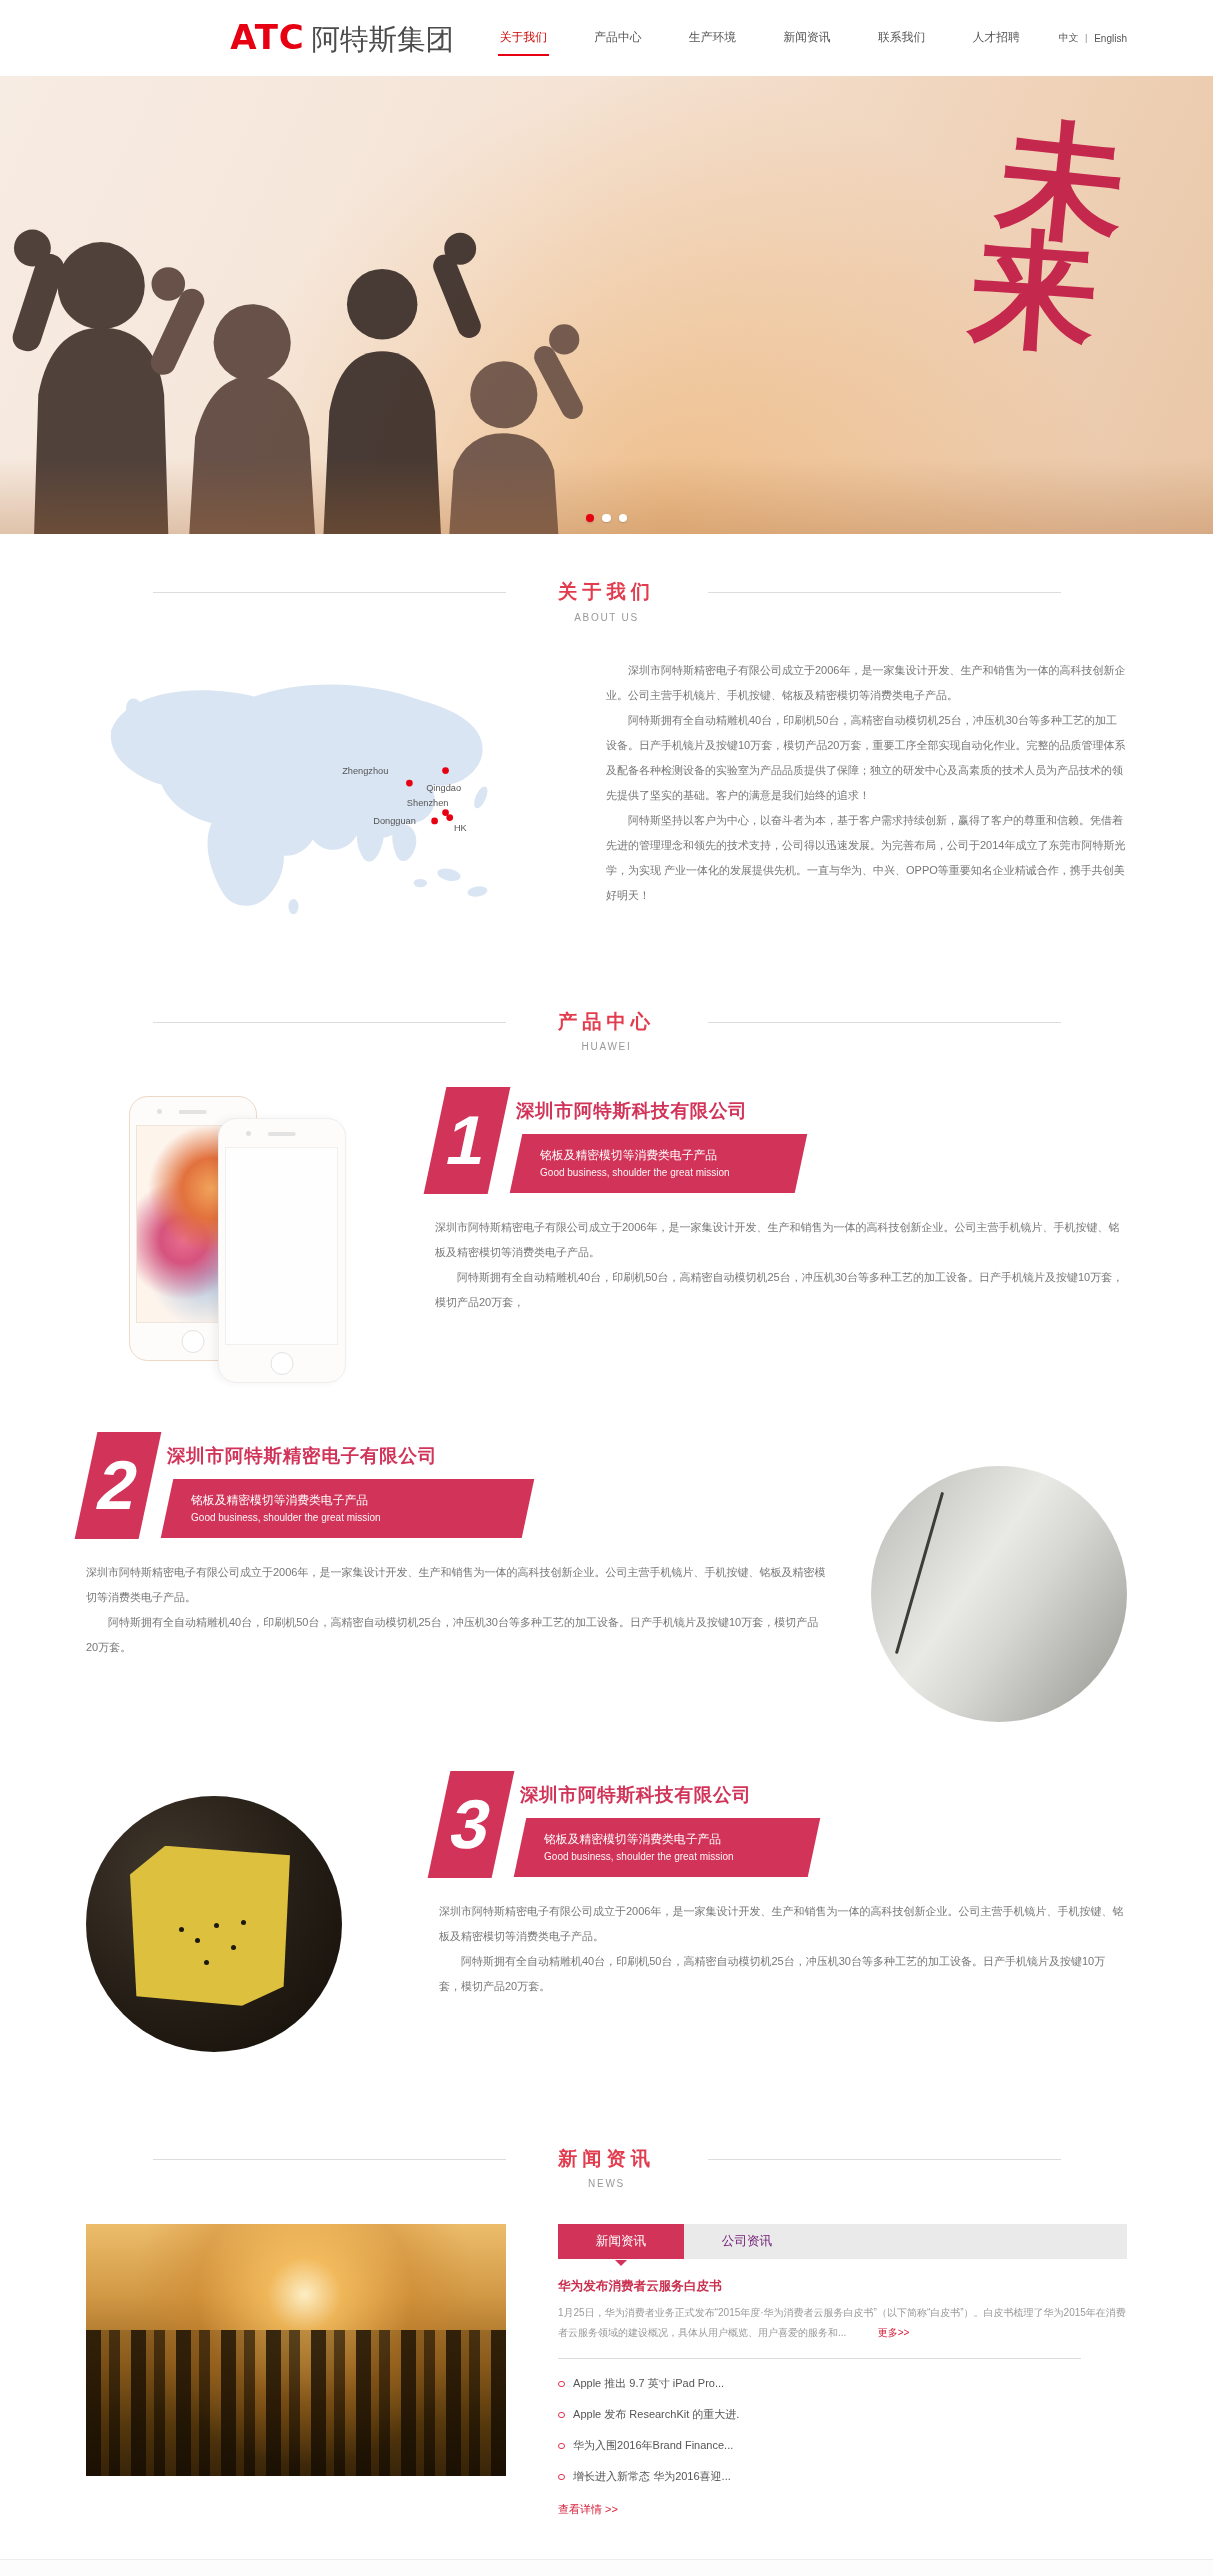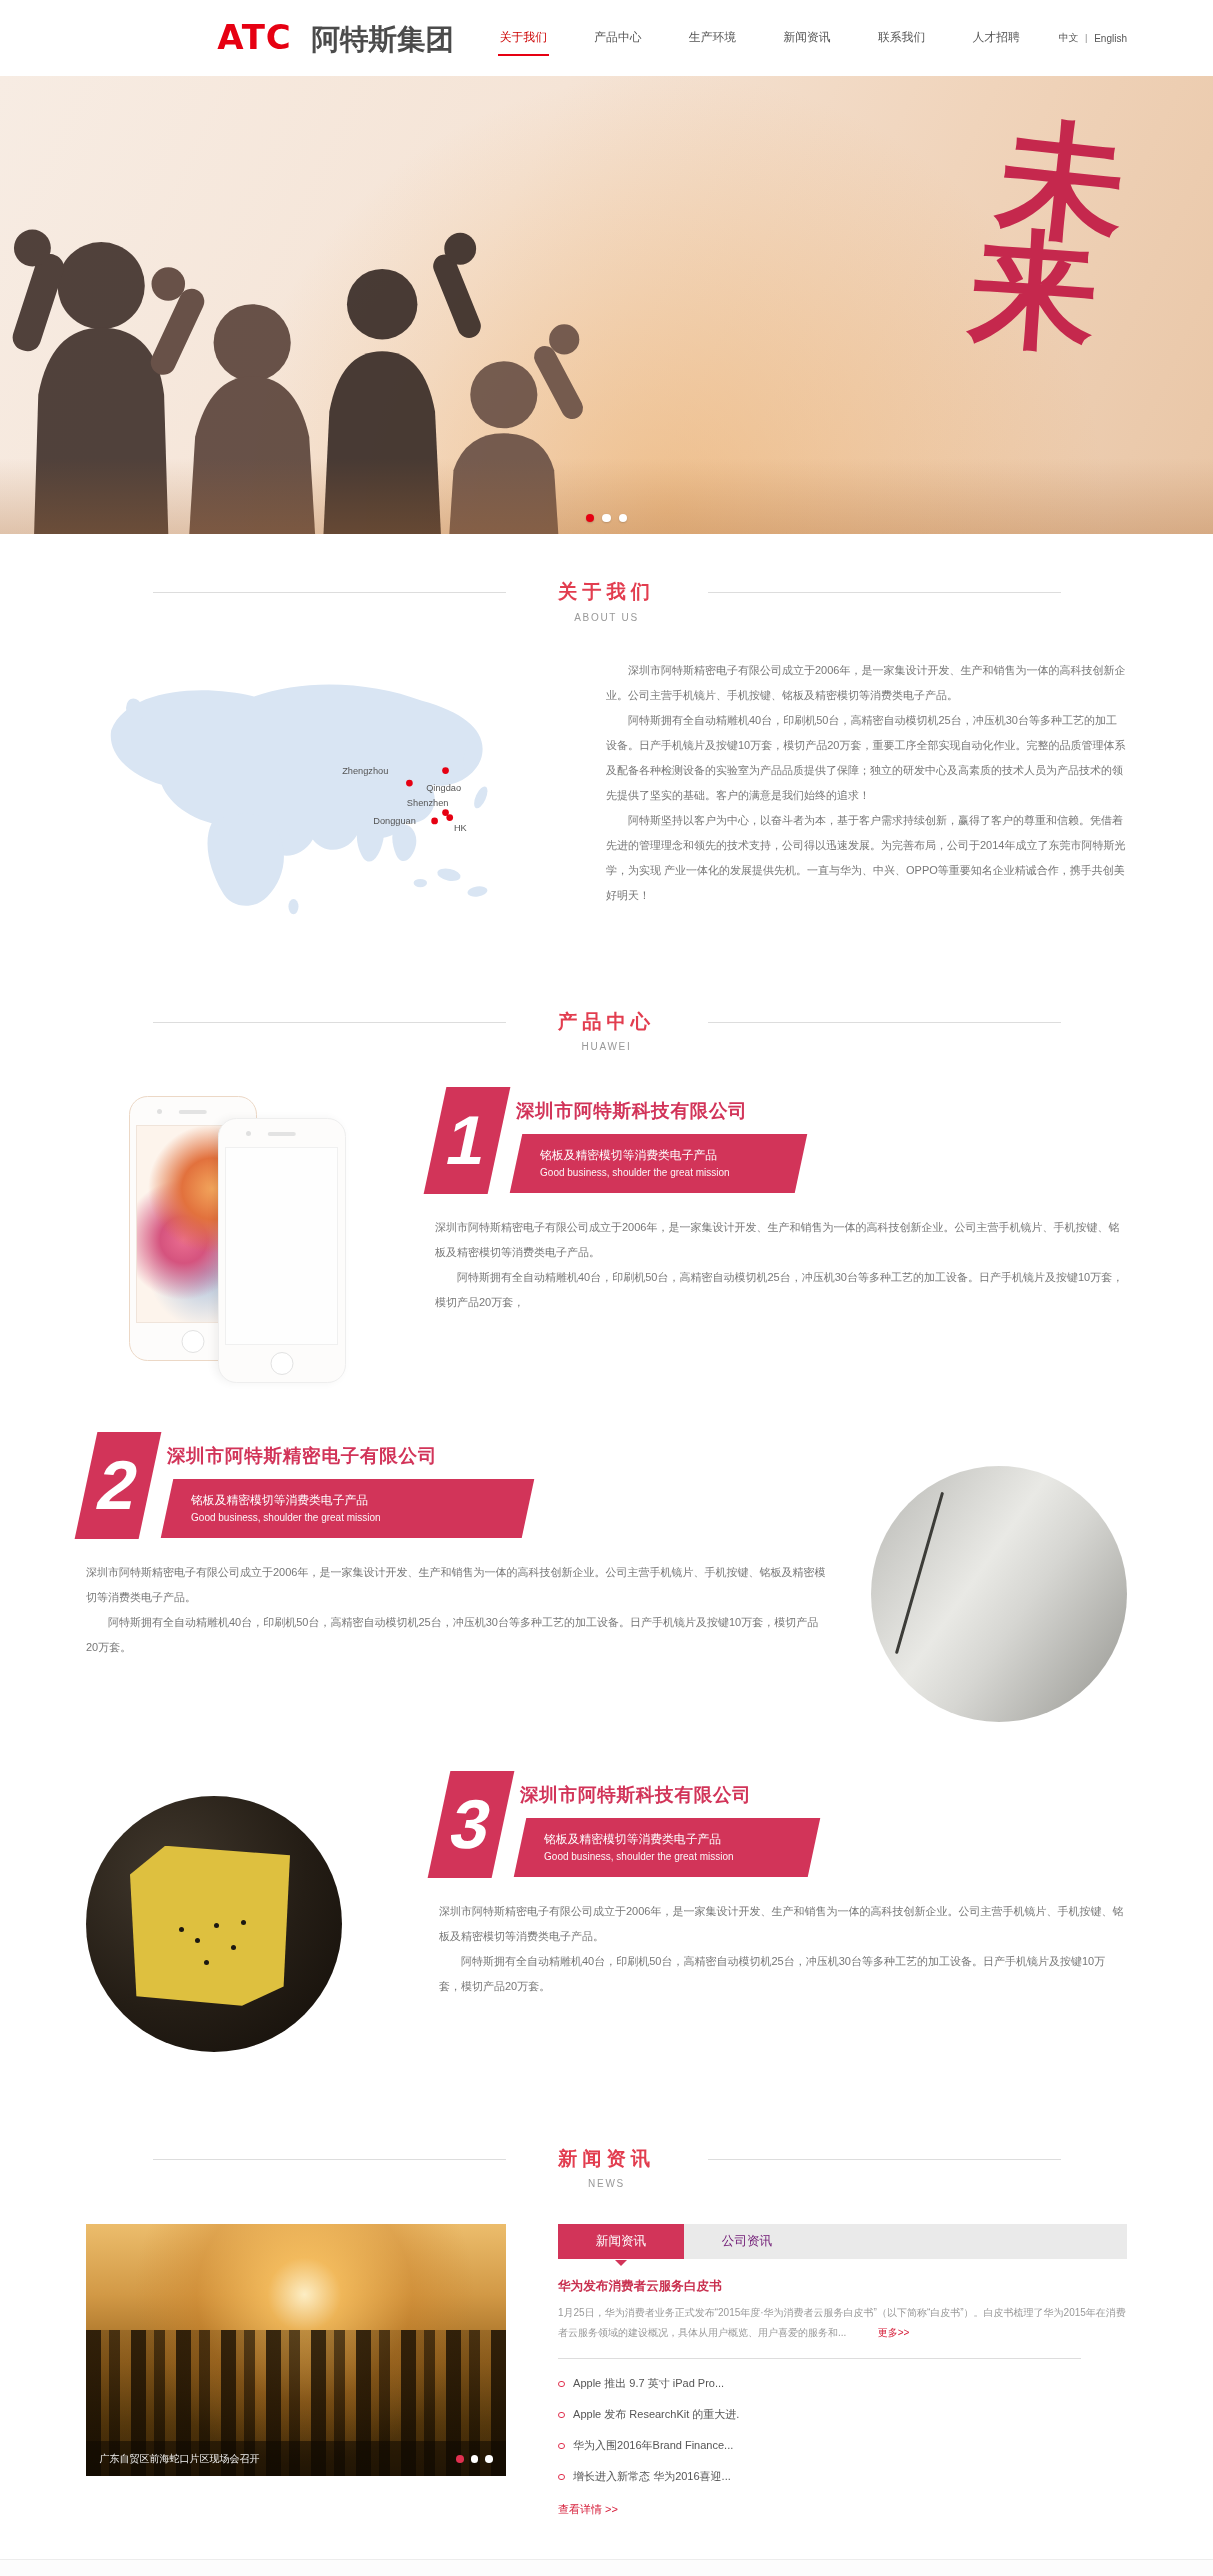--- a/index.html
+++ b/index.html
@@ -16,21 +16,21 @@
     color:#555;
   }
   a{ text-decoration:none; color:inherit; cursor:pointer; }
   .wrap{ width:1041px; margin:0 auto; }
 
   
   .header{ height:76px; background:#fff; }
   .header .wrap{ height:100%; display:flex; align-items:center; justify-content:flex-end; }
   .logo{ display:flex; align-items:baseline; }
   .logo .abbr{ font-size:34px; font-weight:900; color:var(--red); letter-spacing:0.8px; font-family:"DejaVu Sans",sans-serif; }
-  .logo .name{ font-size:28.5px; font-weight:bold; color:#4b4b4b; margin-left:20px; }
+  .logo .name{ font-size:28.5px; font-weight:normal; color:#4b4b4b; margin-left:7px; }
   .nav{ display:flex; align-items:center; }
   .nav a{ font-size:11.8px; color:#555; margin-left:44px; padding:6.7px 1.7px; position:relative; }
   .nav a.active{ color:#c00; }
   .nav a.active::after{ content:''; position:absolute; left:0; right:0; bottom:-3.4px; height:2.5px; background:#e60012; }
   .lang{ margin-left:37px; font-size:9.2px; color:#888; display:flex; align-items:center; gap:6.7px; }
   .lang a{ margin:0; padding:0; font-size:10px; }
 
   
   .hero{ position:relative; height:458px; overflow:hidden;
     background:
@@ -353,28 +353,20 @@
       <span class="line"></span>
       <div class="titles">
         <div class="t-cn">新闻资讯</div>
         <div class="t-en">NEWS</div>
       </div>
       <span class="line"></span>
     </div>
     <div class="news-body">
       <div class="news-photo">
         <div class="buildings"></div>
-        <div class="photo-cap">
-          <span class="cap">广东自贸区前海蛇口片区现场会召开</span>
-          <span class="photo-dots">
-            <span class="on"></span>
-            <span></span>
-            <span></span>
-          </span>
-        </div>
       </div>
       <div class="news-right">
         <div class="tabbar">
           <div class="tab active">新闻资讯</div>
           <div class="tab">公司资讯</div>
         </div>
         <a class="news-headline">华为发布消费者云服务白皮书</a>
         <div class="news-excerpt">
           <span>1月25日，华为消费者业务正式发布“2015年度·华为消费者云服务白皮书”（以下简称“白皮书”）。白皮书梳理了华为2015年在消费者云服务领域的建设概况，具体从用户概览、用户喜爱的服务和...</span>
           <a class="more">更多&gt;&gt;</a>

